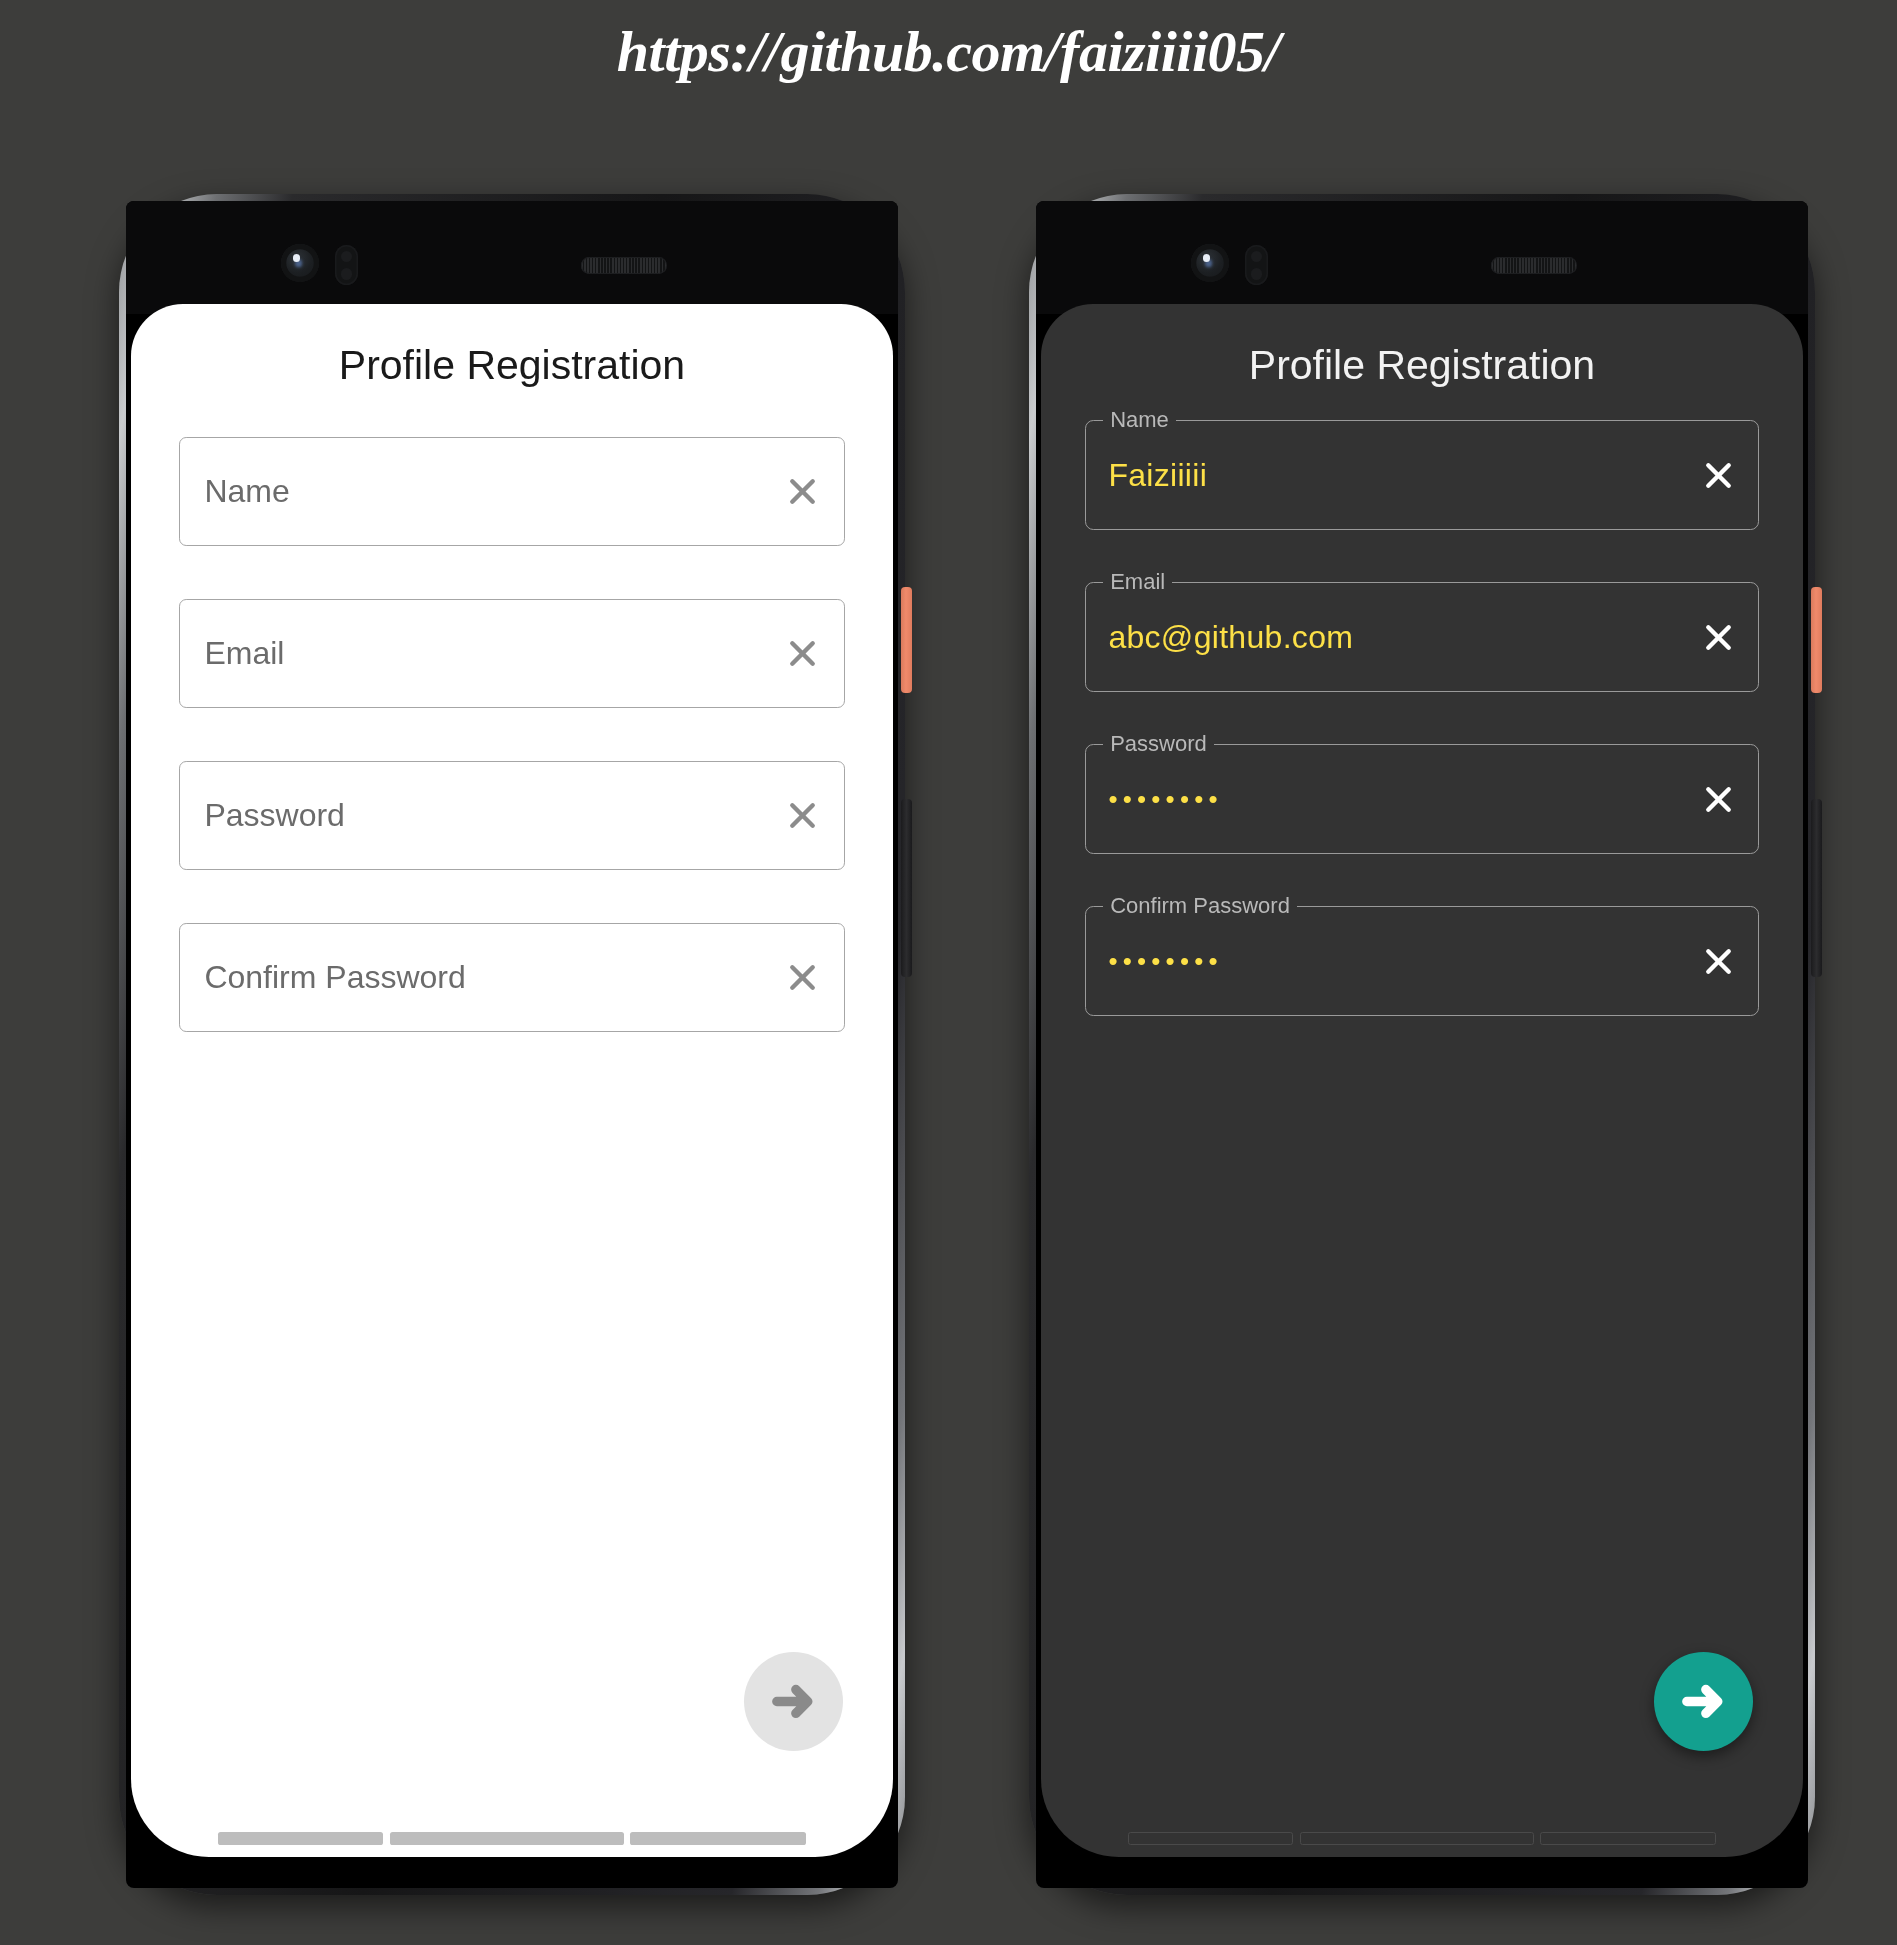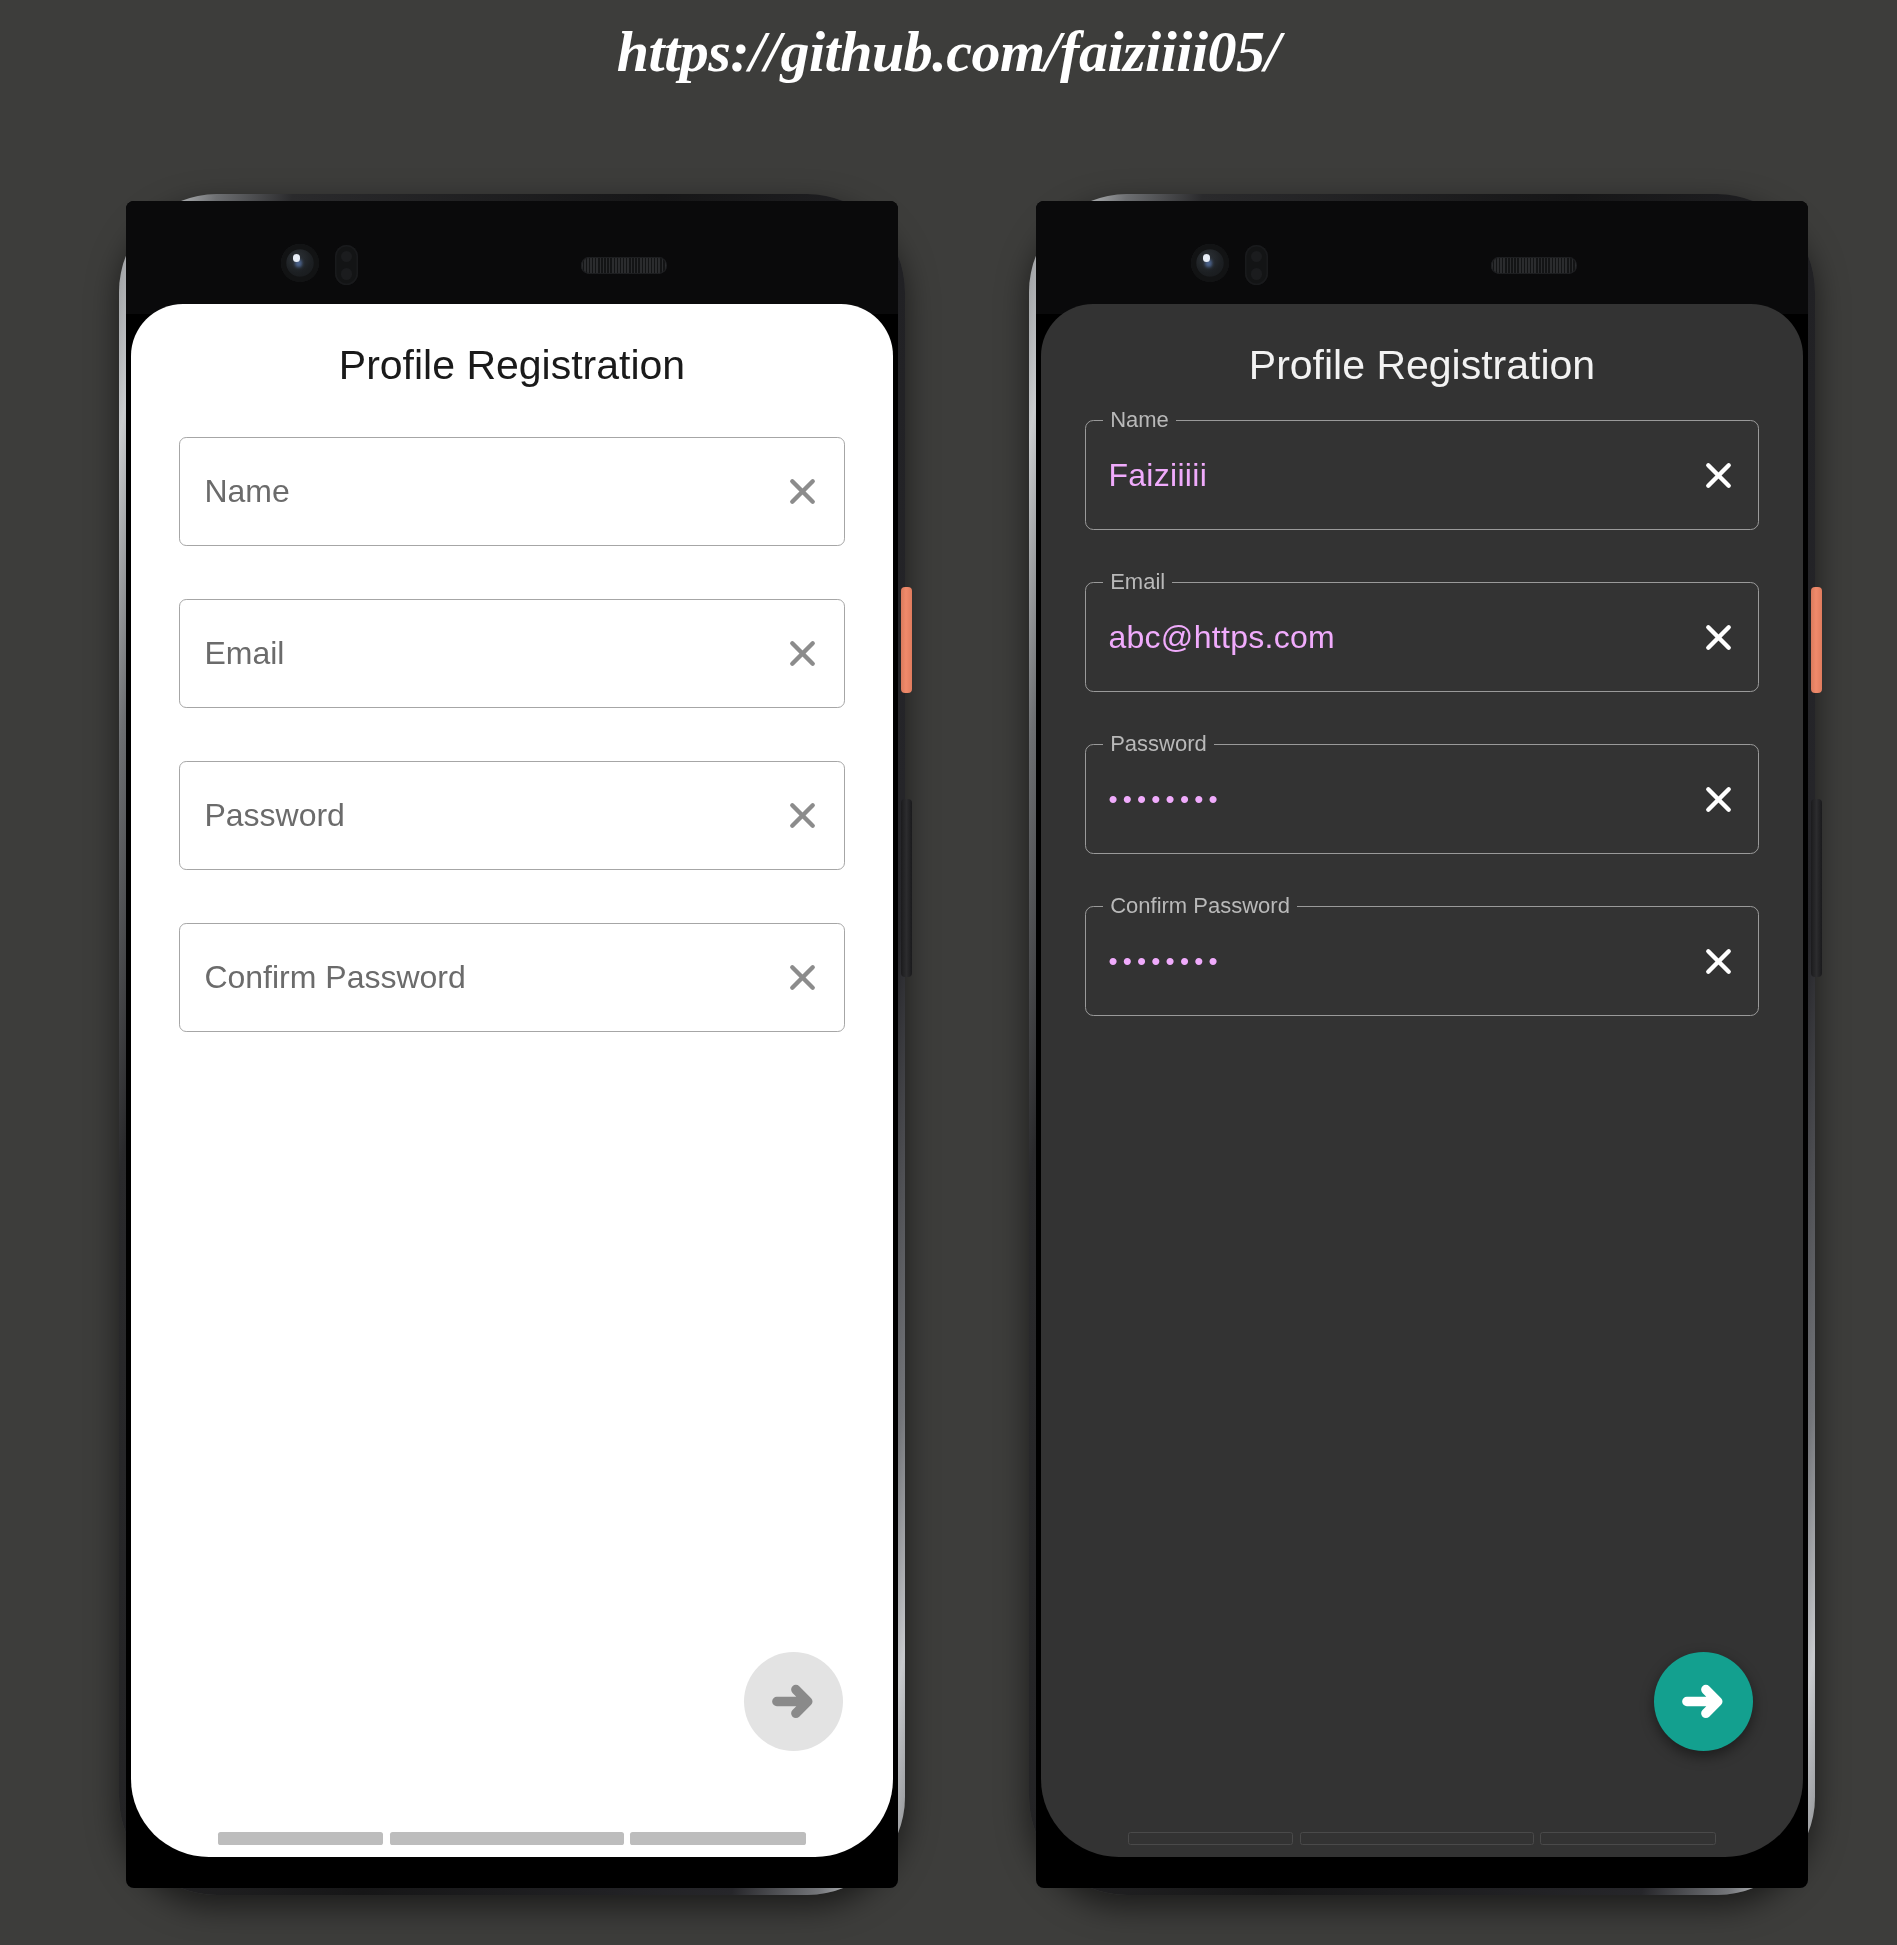--- a/index.html
+++ b/index.html
@@ -172,21 +172,21 @@
   .fd-row {
     position: absolute;
     inset: 0;
     display: flex;
     align-items: center;
     padding: 0 23px;
   }
   .fd-value {
     flex: 1;
     font-size: 32px;
-    color: #f0abfc;
+    color: #fde047;
     letter-spacing: 0.3px;
   }
   .fd-value.dots {
     font-size: 26px;
     letter-spacing: 5.2px;
   }
 
   
   .x-icon { width: 35px; height: 35px; display: block; flex: none; }
   .x-icon line { stroke-width: 6; stroke-linecap: round; }
@@ -352,21 +352,21 @@
               <line x1="10" y1="10" x2="38" y2="38"></line>
               <line x1="38" y1="10" x2="10" y2="38"></line>
             </svg>
           </div>
         </div>
 
         <div class="field-dark">
           <div class="fd-box"></div>
           <span class="fd-notch">Email</span>
           <div class="fd-row">
-            <span class="fd-value">abc@https.com</span>
+            <span class="fd-value">abc@github.com</span>
             <svg class="x-icon x-dark" viewBox="0 0 48 48">
               <line x1="10" y1="10" x2="38" y2="38"></line>
               <line x1="38" y1="10" x2="10" y2="38"></line>
             </svg>
           </div>
         </div>
 
         <div class="field-dark">
           <div class="fd-box"></div>
           <span class="fd-notch">Password</span>

